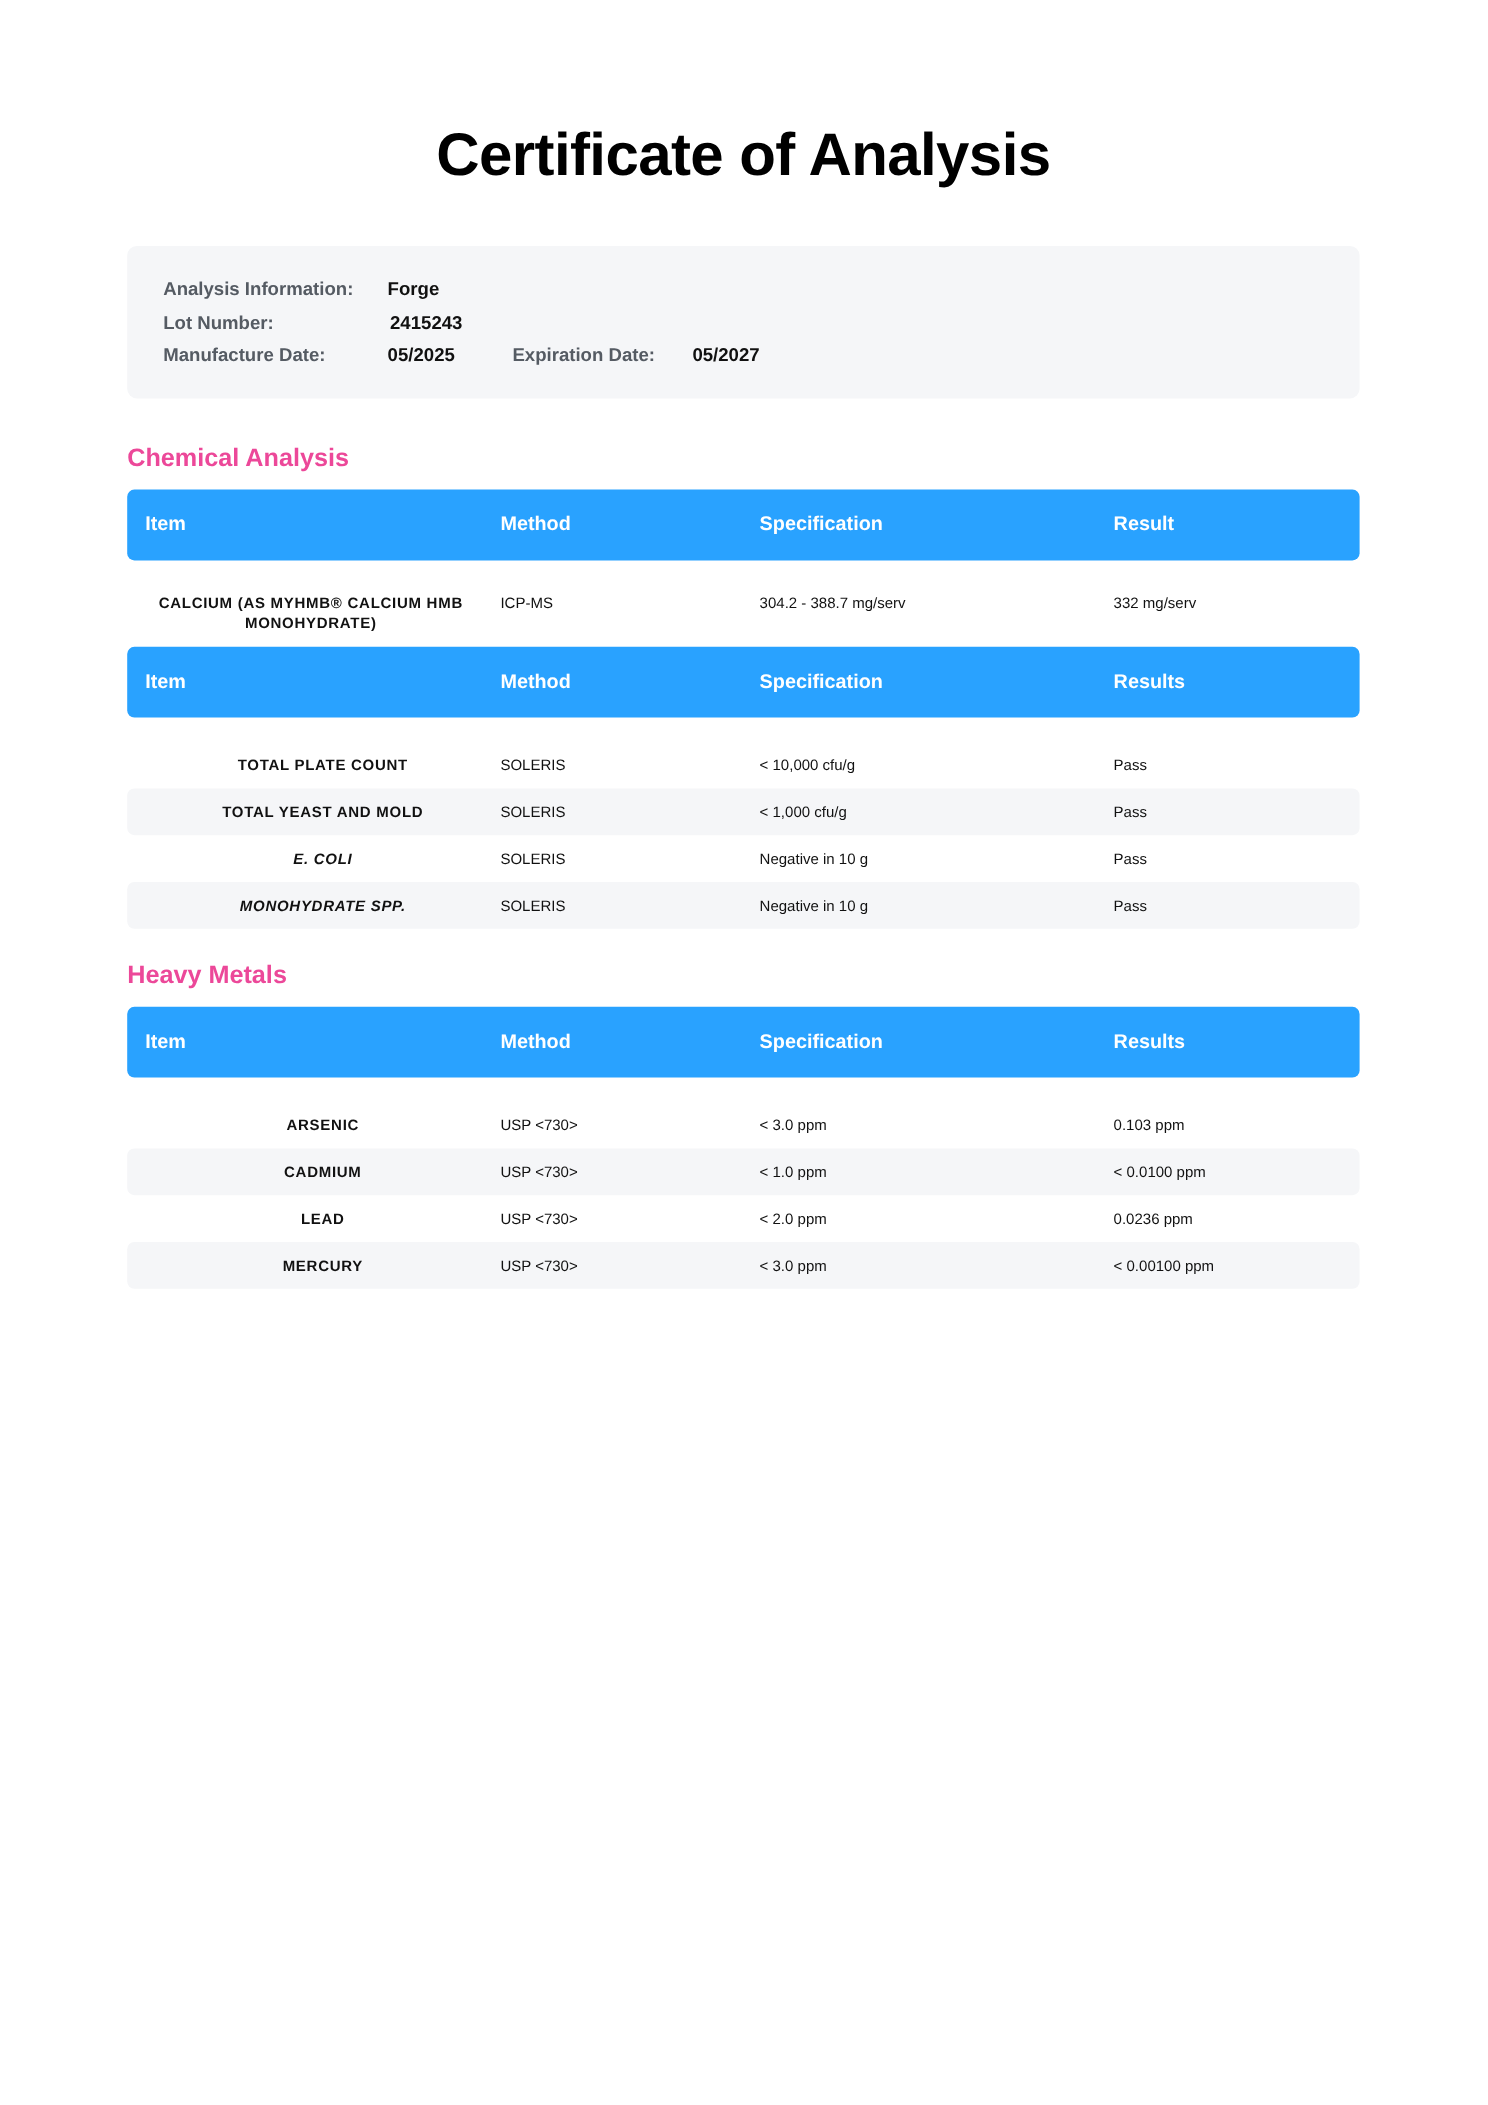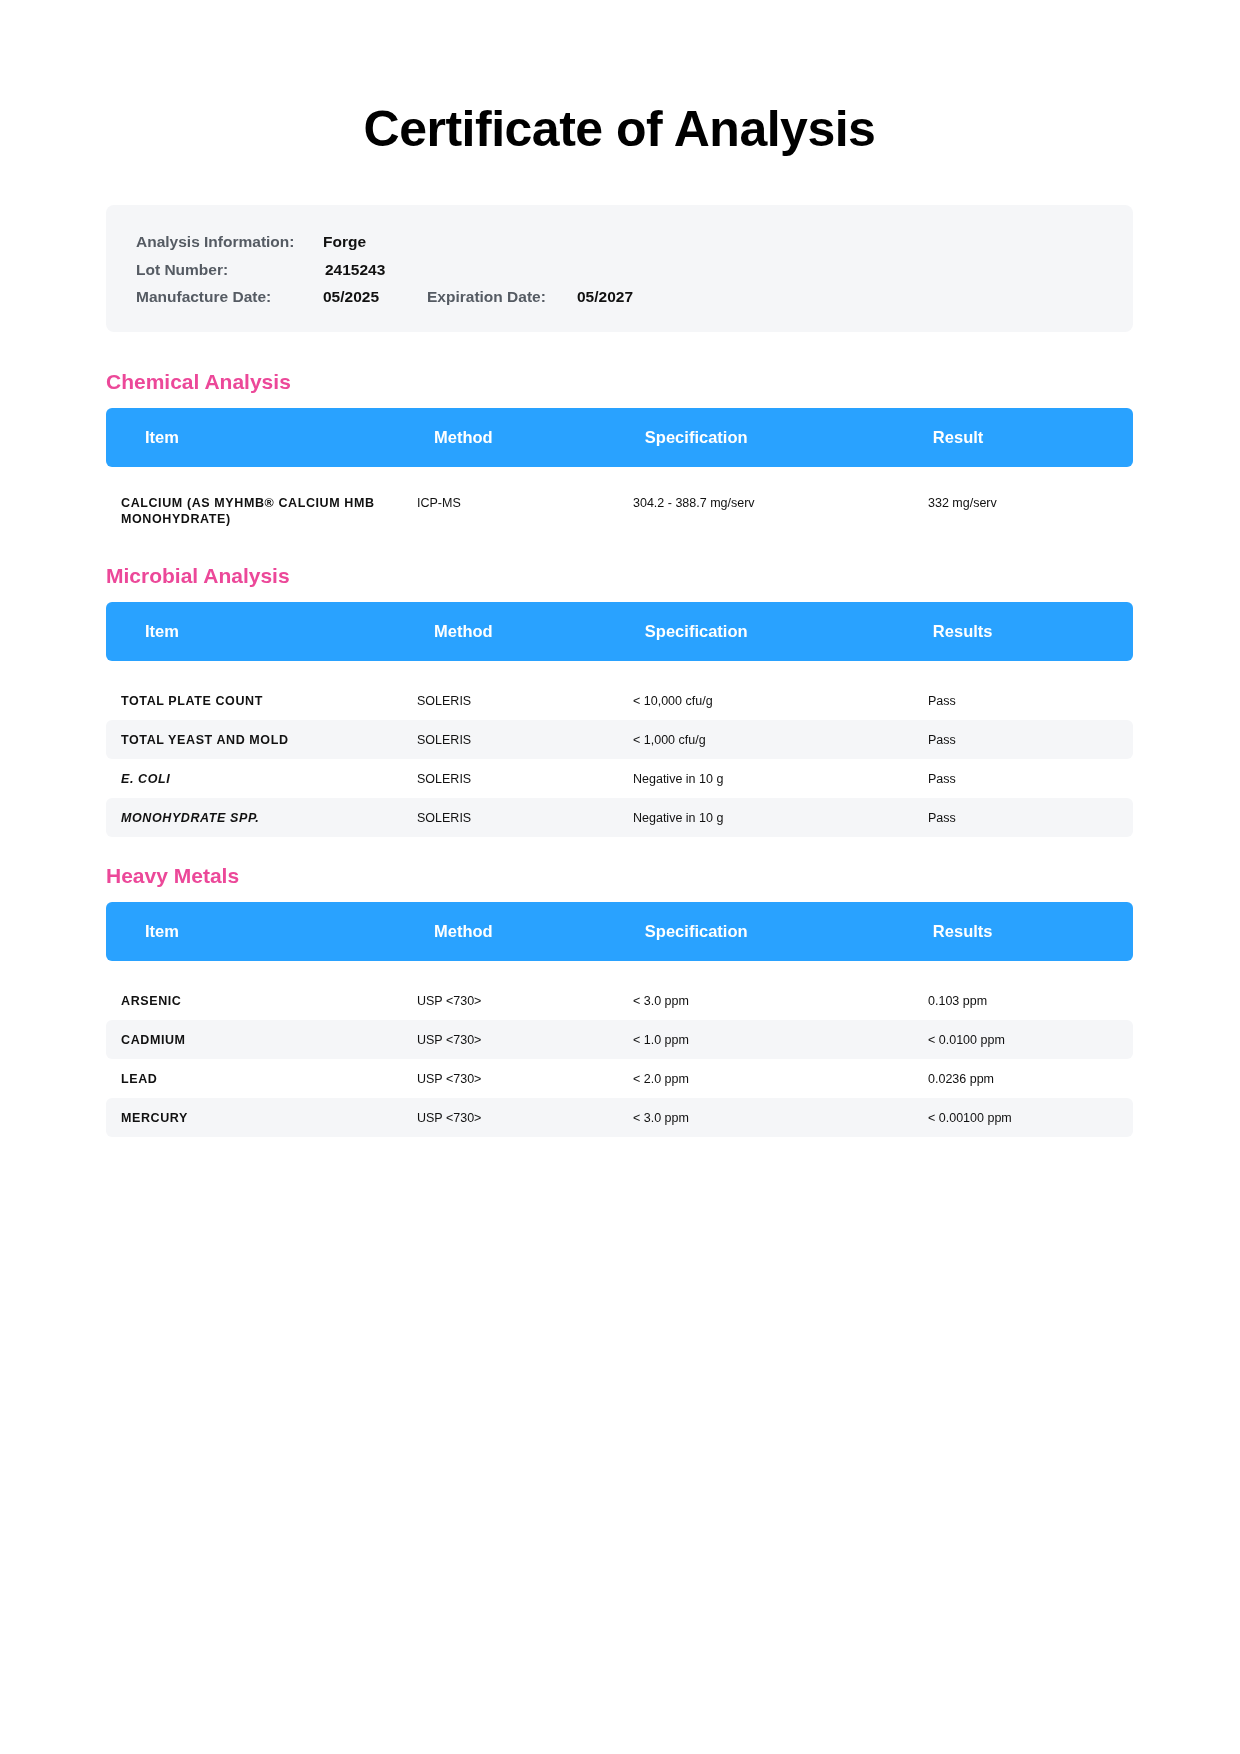--- a/index.html
+++ b/index.html
@@ -72,38 +72,38 @@
     }
     .thead {
       display: flex;
       align-items: center;
       height: 59px;
       background: #29a2ff;
       border-radius: 6px;
       color: #fff;
       font-weight: bold;
       font-size: 16.5px;
-      padding-left: 24px;
     }
     .tr {
       display: flex;
       align-items: center;
       border-radius: 6px;
       font-size: 12.5px;
       color: #111;
     }
     .tr.alt { background: #f5f6f8; }
     .c1 { width: 311px; padding-left: 15px; box-sizing: border-box; }
     .c2 { width: 216px; box-sizing: border-box; }
     .c3 { width: 295px; box-sizing: border-box; }
     .c4 { width: 205px; box-sizing: border-box; }
     .item {
       font-weight: bold;
       letter-spacing: 0.6px;
       line-height: 16px;
+      text-align: center;
     }
     .item.italic { font-style: italic; }
     .method { font-weight: normal; }
   </style>
 </head>
 <body>
 
 <div class="page">
 
   <h1 class="title">Certificate of Analysis</h1>
@@ -134,21 +134,20 @@
       <div class="c4">Result</div>
     </div>
     <div class="tr" style="margin-top:28px; align-items:flex-start;">
       <div class="c1 item" style="padding-right:20px">CALCIUM (AS MYHMB® CALCIUM HMB MONOHYDRATE)</div>
       <div class="c2 method" style="line-height:16px">ICP-MS</div>
       <div class="c3" style="line-height:16px">304.2 - 388.7 mg/serv</div>
       <div class="c4" style="line-height:16px">332 mg/serv</div>
     </div>
   </div>
 
-  <h2 class="section-title" style="margin-top:35px">Microbial Analysis</h2>
   <div class="table" style="margin-top:12px">
     <div class="thead">
       <div class="c1">Item</div>
       <div class="c2">Method</div>
       <div class="c3">Specification</div>
       <div class="c4">Results</div>
     </div>
     <div style="height:20px"></div>
     <div class="tr" style="height:39px">
       <div class="c1 item">TOTAL PLATE COUNT</div>

